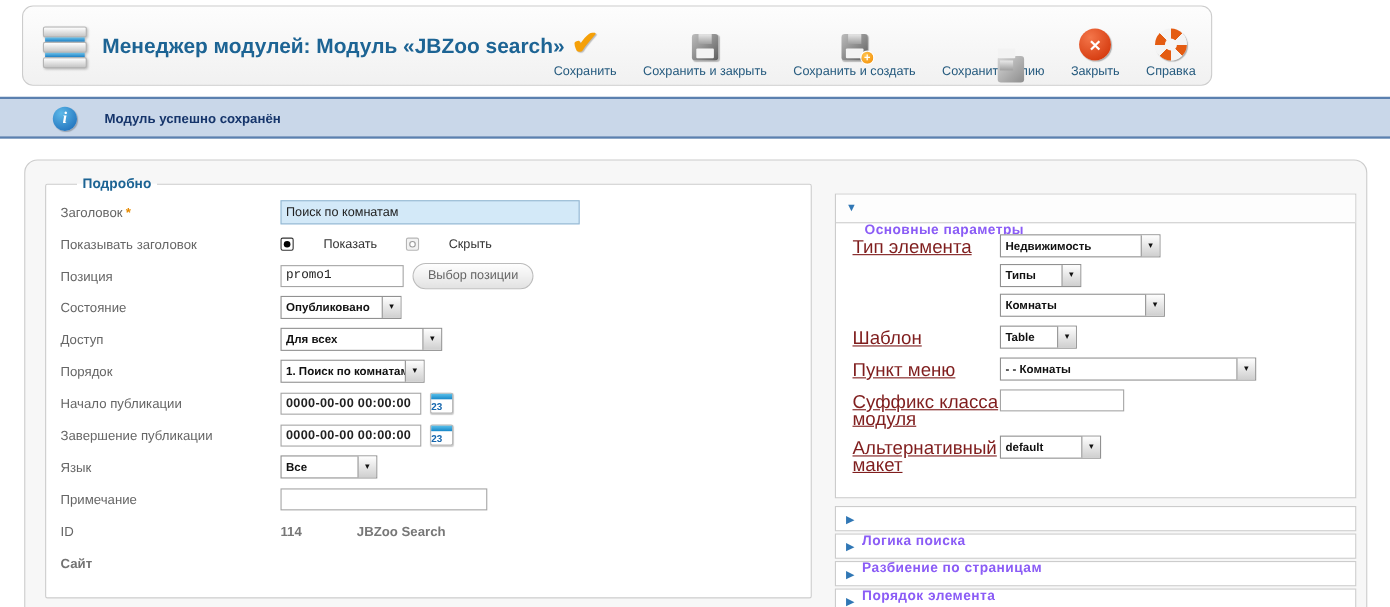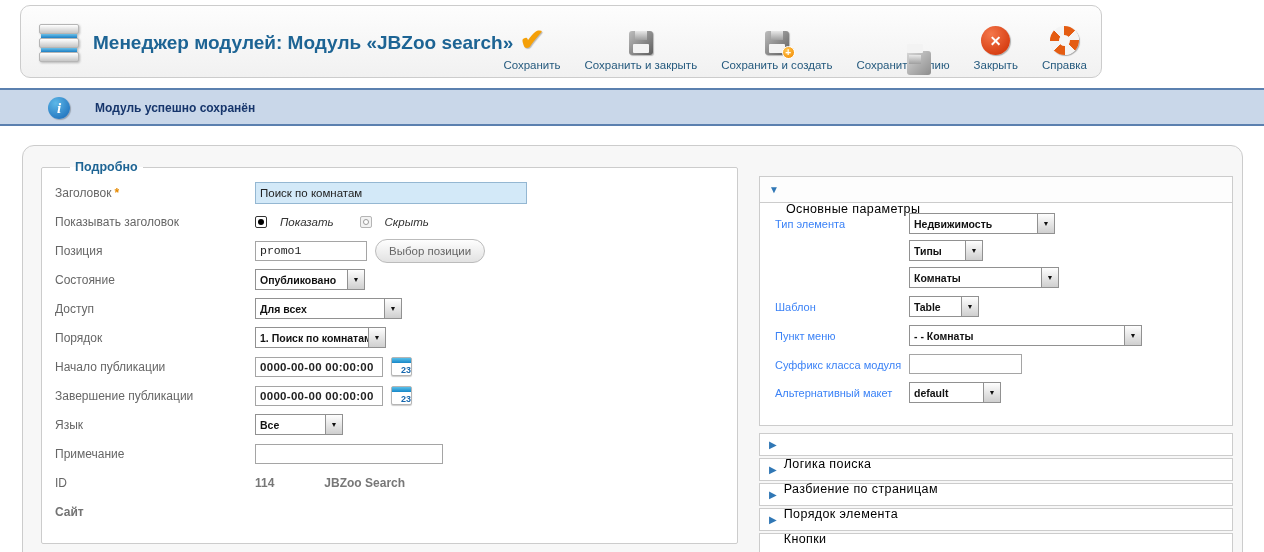--- a/index.html
+++ b/index.html
@@ -96,47 +96,47 @@
   .sel .sa { width:17px; flex:none; border-left:1px solid #919191;
     background:linear-gradient(#fefefe,#cfcfcf); display:flex; align-items:center;
     justify-content:center; font-size:7px; color:#111; }
 
   .radio-on { width:12px; height:12px; border:1px solid #333; border-radius:2px; background:#fff;
     display:inline-flex; align-items:center; justify-content:center; flex:none; }
   .radio-on .dot { width:6px; height:6px; border-radius:50%; background:#000; }
   .radio-off { width:12px; height:12px; border:1px solid #b5b5b5; border-radius:2px;
     background:#f2f2f2; display:inline-flex; align-items:center; justify-content:center; flex:none; }
   .radio-off .ring { width:6px; height:6px; border:1px solid #9a9a9a; border-radius:50%; background:#fff; }
-  .radio-lbl { font-size:11.5px; color:#333; margin-left:5px; margin-right:18px;font-style:italic; }
+  .radio-lbl { font-size:11.5px; color:#333; margin-left:19px; margin-right:18px; }
 
   .btn-pos { height:24px; padding:0 13px; border:1px solid #bbb; border-radius:12px;
     background:linear-gradient(#fefefe,#e2e2e2); color:#666; font-size:11.5px;
     font-family:"Liberation Sans",sans-serif; cursor:pointer; }
 
   .cal { width:21px; height:19px; background:#fff; border:1px solid #b5b5b5; border-radius:2px;
     position:relative; box-shadow:0 1px 1px rgba(0,0,0,.2); cursor:pointer; flex:none; }
   .cal .top { position:absolute; top:0; left:0; right:0; height:5px;
     background:linear-gradient(#59c0ea,#1787c8); }
-  .cal .num { position:absolute; bottom:0; left:0; right:0; text-align:right;
+  .cal .num { position:absolute; bottom:0; left:0; right:0; text-align:left;
     font-size:9px; font-weight:bold; color:#1566ad; }
 
   .id-val { color:#777; font-weight:bold; font-size:12px; }
   .mod-name { color:#777; font-weight:bold; font-size:12px; margin-left:42px; }
   .lbl-bold { color:#737373; font-weight:bold; font-size:12px; }
 
   
   .rightcol { position:absolute; left:736px; top:30px; width:474px; }
   .pbox { border:1px solid #ccc; background:#fff; }
   .pbox-head { display:flex; align-items:center; height:26px; padding-left:9px;
     border-bottom:1px solid #ccc; background:#fdfdfd; cursor:pointer; }
   .tri { color:#3077b5; font-size:10px; margin-right:7px; }
-  .pbox-title { color:#000000; font-weight:normal; font-size:12.5px; letter-spacing:.4px;margin-top:38px; }
+  .pbox-title { color:#8b5cf6; font-weight:bold; font-size:12.5px; letter-spacing:.4px;margin-top:38px; }
   .pbox-body { padding:10px 0 14px 15px; }
   .p-row { display:flex; margin-bottom:8px; }
-  .p-lbl { width:134px; flex:none; color:#3b82f6; font-size:11px; padding-top:4px; line-height:15px; }
+  .p-lbl { width:134px; flex:none; color:#7f1d1d; font-size:17px; padding-top:4px; line-height:15px;text-decoration:underline; }
   .p-ctl { display:flex; flex-direction:column; gap:6px; align-items:flex-start; }
   .collapsed { height:23px; margin-top:2px; display:flex; align-items:center;
     padding-left:9px; border-bottom:1px solid #ccc; cursor:pointer; }
   .collapsed.first { margin-top:7px; }
   input.txt-suffix { width:113px; }
 
   .w146{width:146px} .w74{width:74px} .w150{width:150px} .w70{width:70px}
   .w233{width:233px} .w92{width:92px} .w110{width:110px} .w147{width:147px}
   .w131{width:131px} .w88{width:88px}
 </style>

